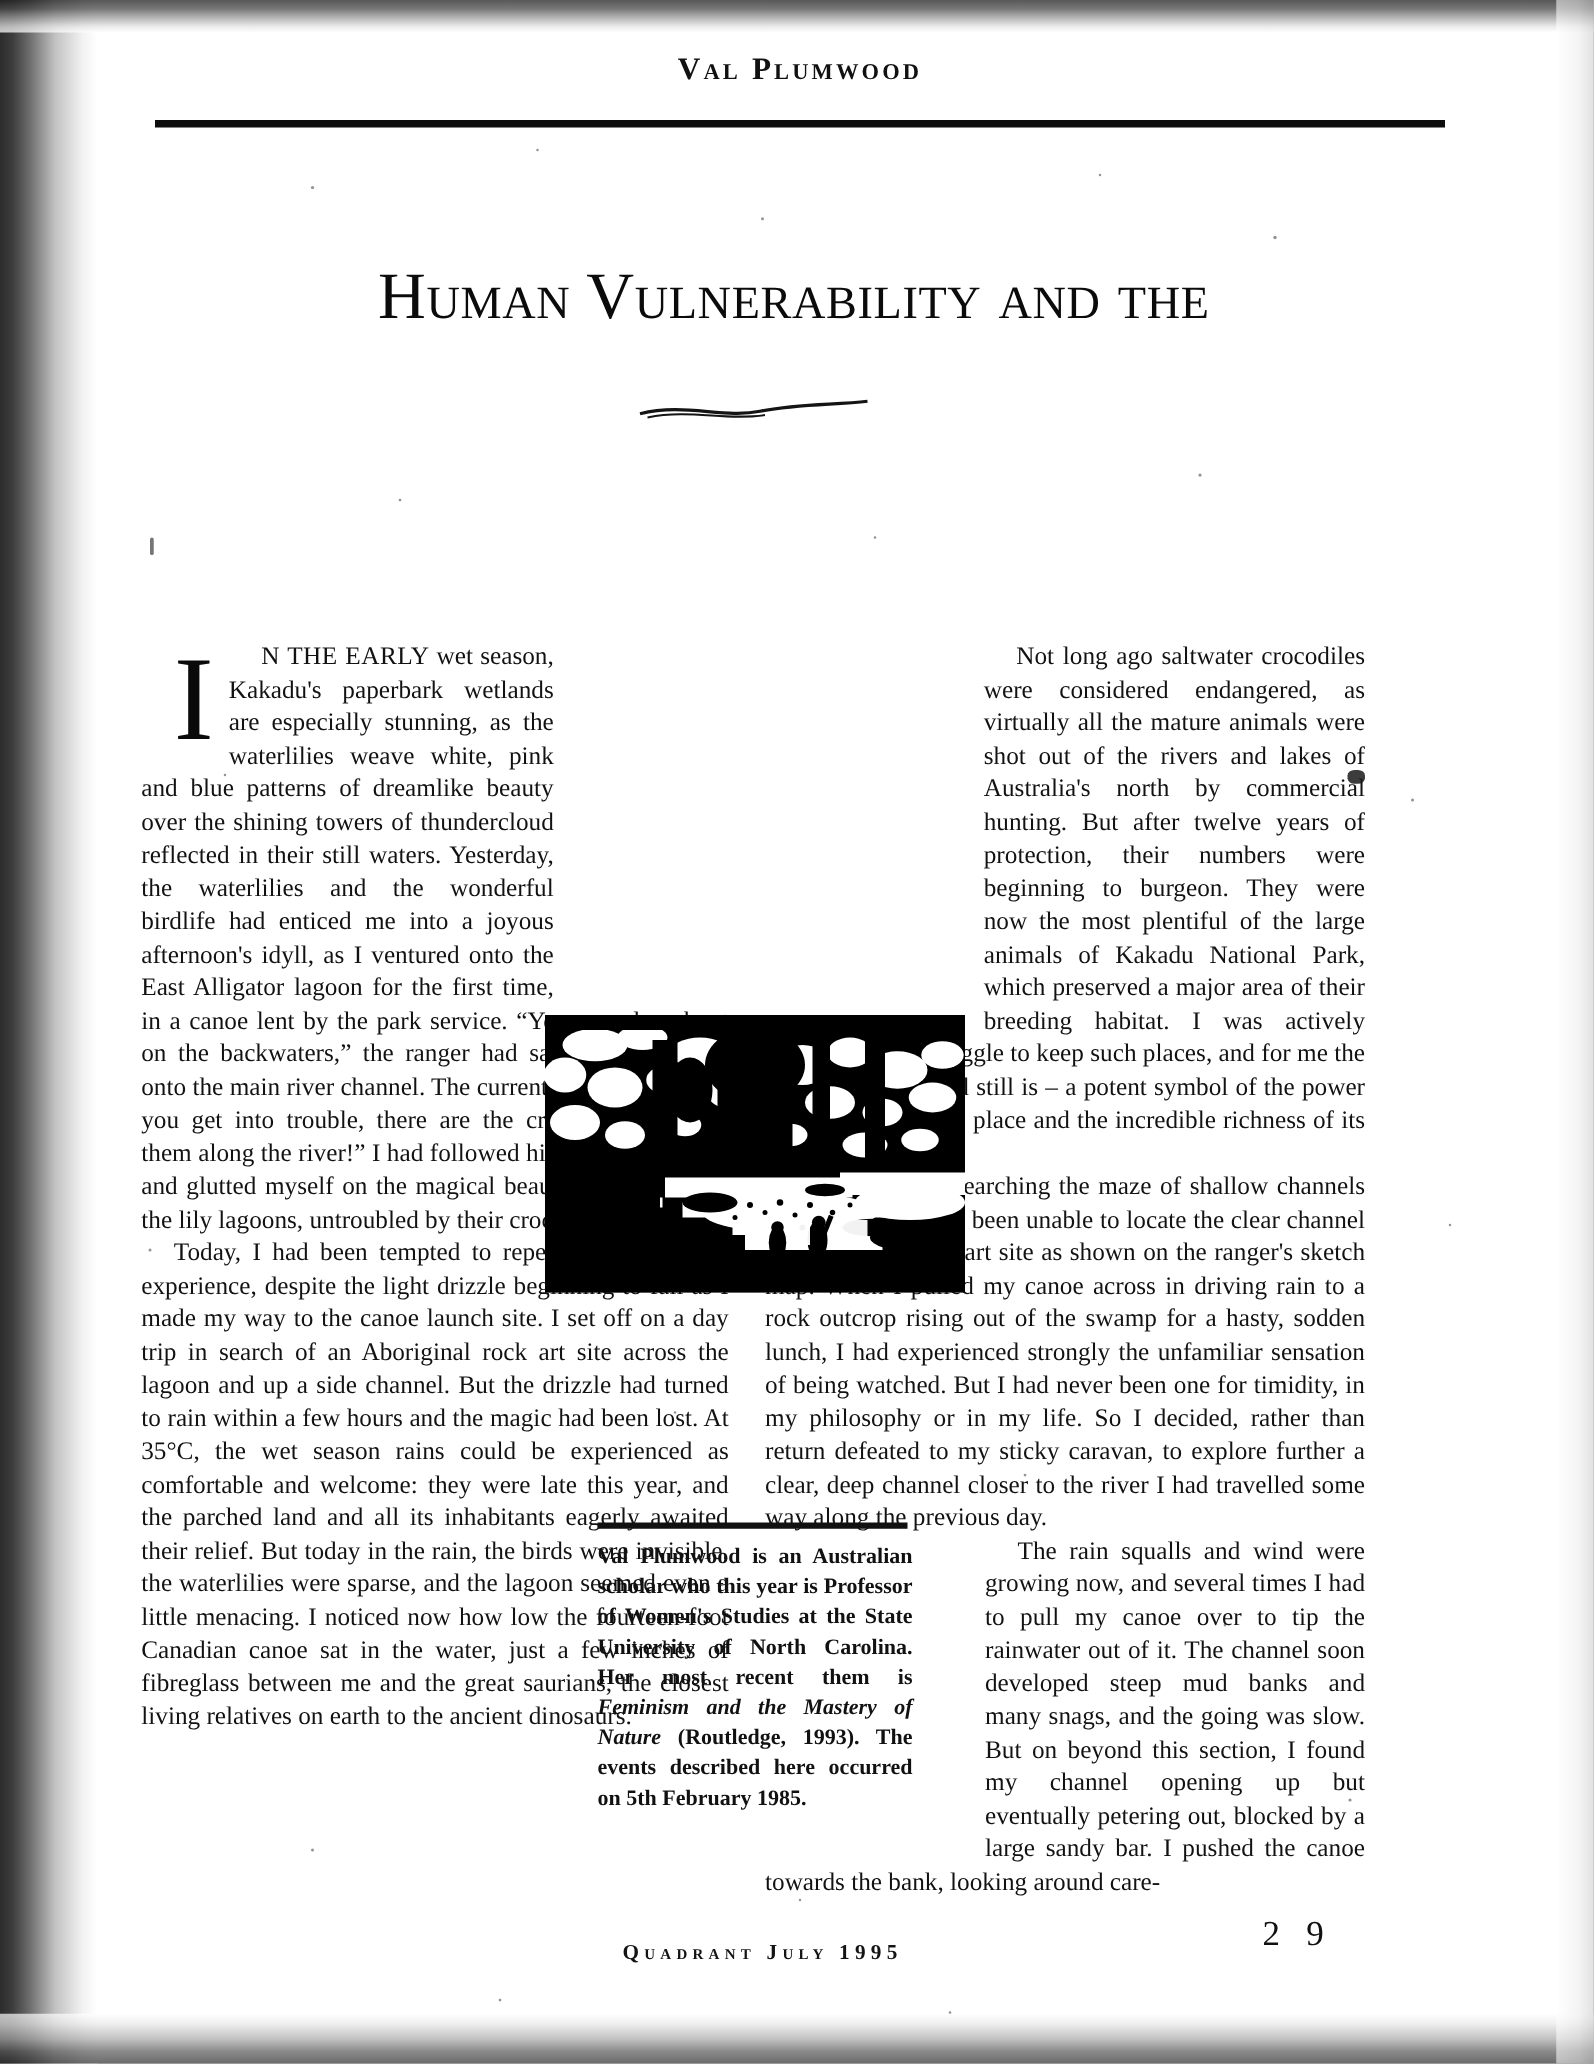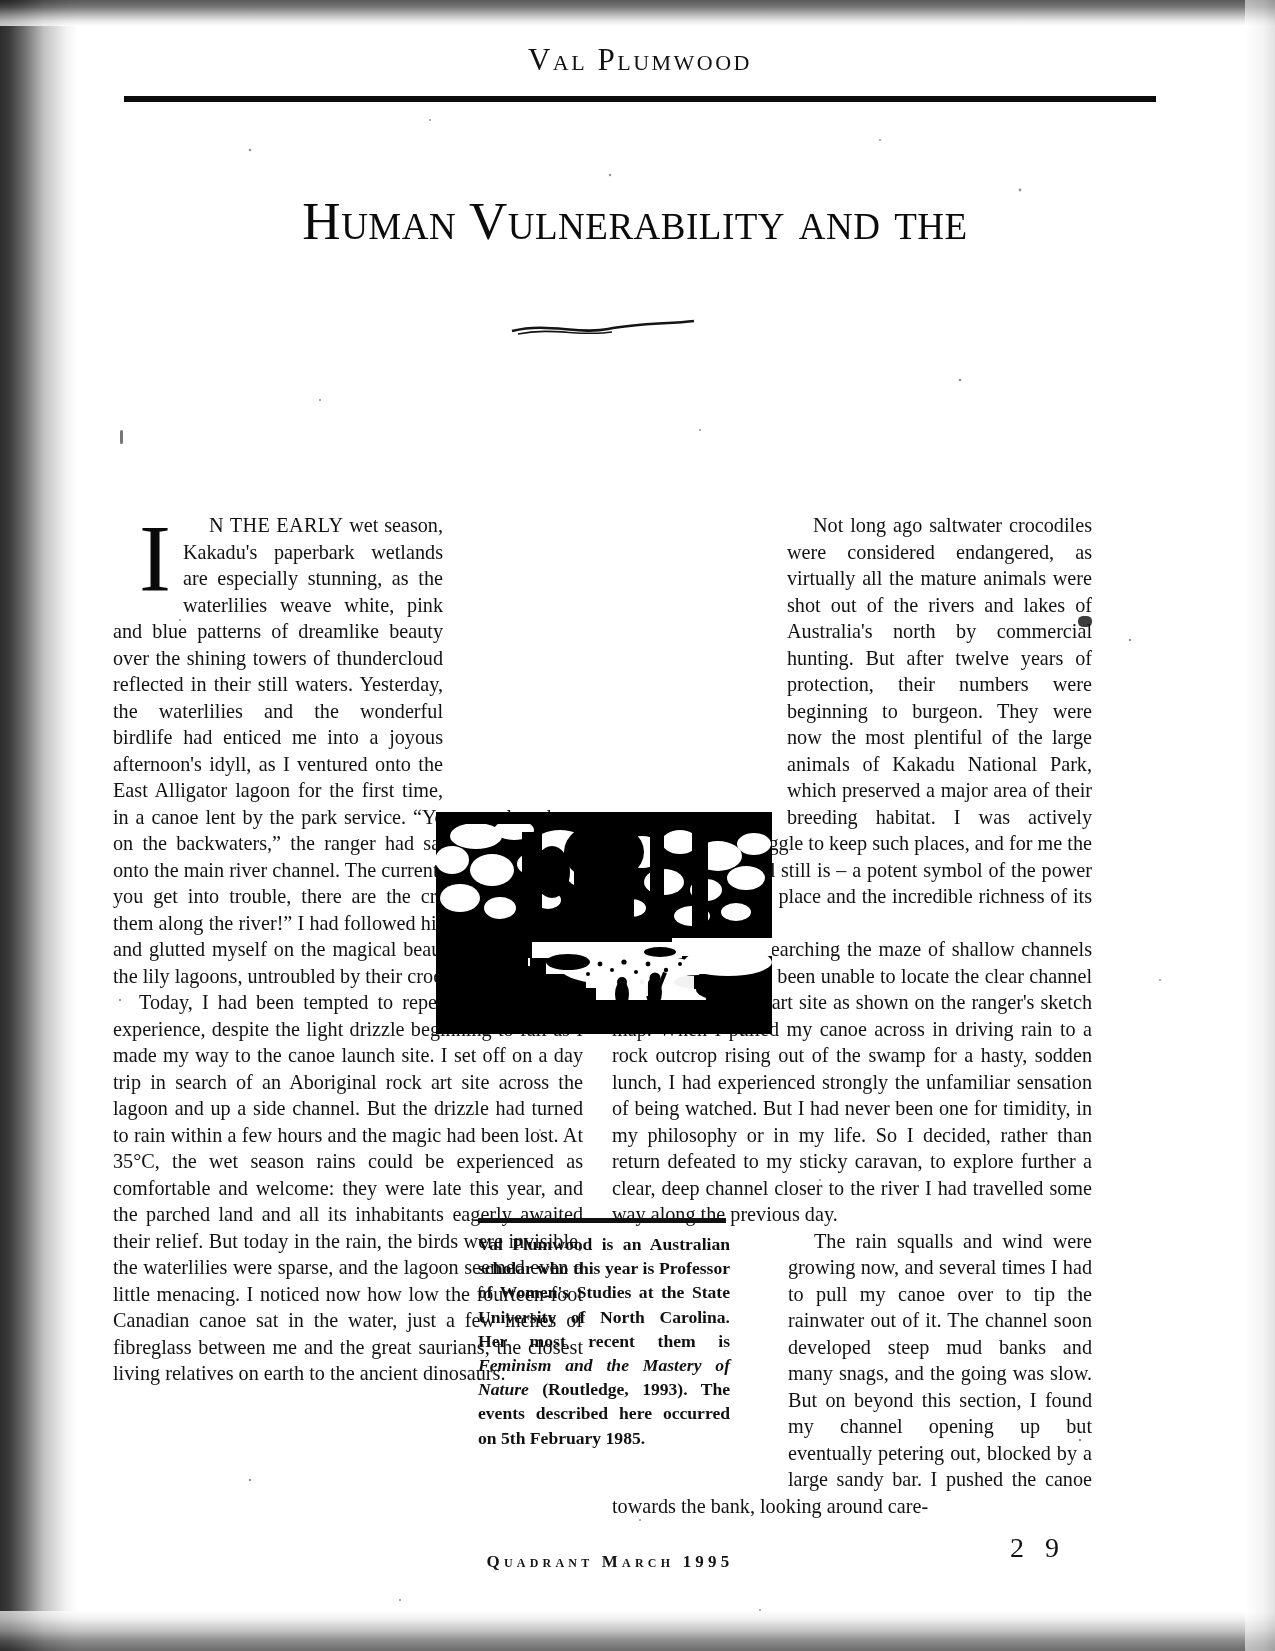--- a/index.html
+++ b/index.html
@@ -60,40 +60,40 @@
     opacity: .5;
   }
 
   
   .runhead {
     position: absolute;
     left: 125px;
     top: 42px;
     width: 1030px;
     text-align: center;
-    font-size: 31px;
+    font-size: 25px;
     letter-spacing: 2.5px;
     font-variant: small-caps;
-    font-weight: 400;
+    font-weight: 700;
     color: #111;
   }
   .runhead-rule {
     position: absolute;
     left: 124px;
     top: 96px;
     width: 1032px;
     height: 6px;
     background: #0d0d0d;
   }
 
   
   .title {
     position: absolute;
     left: 130px;
-    top: 186px;
+    top: 202px;
     width: 1010px;
     text-align: center;
     font-size: 53px;
     line-height: 70px;
     font-variant: small-caps;
     letter-spacing: 0.5px;
     color: #0b0b0b;
   }
   .title-rule {
     position: absolute;
@@ -350,21 +350,21 @@
         </g>
       </svg>
     </div>
   </div>
 
   <div class="bio">
     <div class="bio-rule"></div>
     <p><span>Val Plumwood is an Australian scholar who this year is Professor of Women's Studies at the State University of North Carolina. Her most recent them is </span><i>Feminism and the Mastery of Nature</i><span> (Routledge, 1993). The events described here occurred on 5th February 1985.</span></p>
   </div>
 
-  <div class="footer">Quadrant March 1995</div>
+  <div class="footer">Quadrant July 1995</div>
   <div class="pageno">2 9</div>
 
   <div class="scan-edge-left"></div>
   <div class="scan-edge-top"></div>
   <div class="scan-edge-bottom"></div>
   <div class="scan-edge-right"></div>
 
   <svg class="speckle" viewBox="0 0 1275 1651">
     <g fill="#2a2a2a">
       <circle cx="250" cy="150" r="1.3"></circle>

